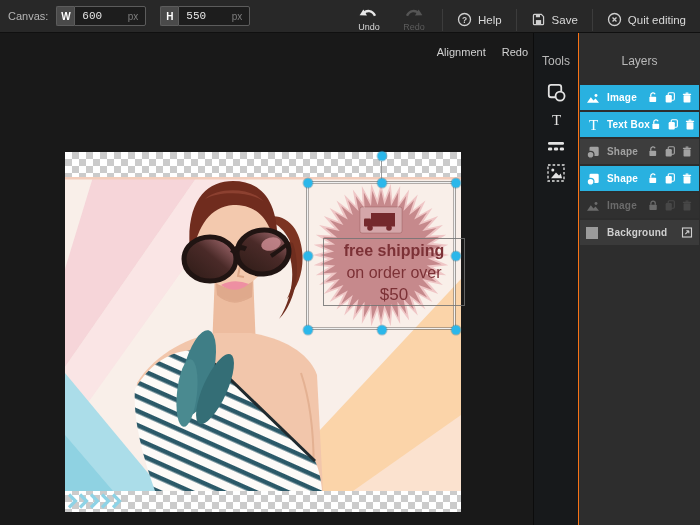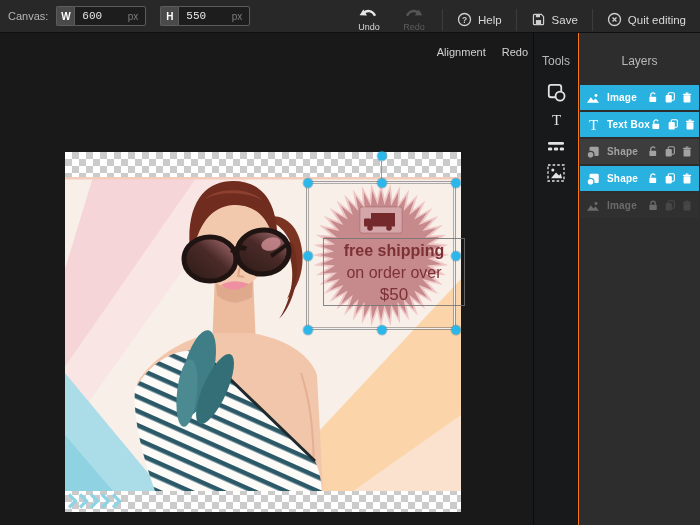--- a/index.html
+++ b/index.html
@@ -422,14 +422,28 @@
           </span>
           <span class="act dim">
             <svg width="12" height="13" viewBox="0 0 16 16" fill="currentColor">
               <rect x="3.4" y="5" width="9.2" height="9.5" rx="1"></rect>
               <rect x="2.4" y="2.9" width="11.2" height="1.7" rx=".8"></rect>
               <rect x="5.9" y="1.2" width="4.2" height="1.7" rx=".8"></rect>
             </svg>
           </span>
         </span>
       </div>
+      <div class="layer-row background">
+        <span class="layer-type-icon">
+          <div class="swatch"></div>
+        </span>
+        <span class="layer-name">Background</span>
+        <span class="layer-actions">
+          <span class="act">
+            <svg width="13" height="13" viewBox="0 0 16 16">
+              <rect x="2" y="2" width="12" height="12" fill="none" stroke="currentColor" stroke-width="1.5"></rect>
+              <path d="M5.8 10.2 L10.4 5.6 M10.4 5.6 h-3.4 M10.4 5.6 v3.4" fill="none" stroke="currentColor" stroke-width="1.5"></path>
+            </svg>
+          </span>
+        </span>
+      </div>
     </div>
 </div>
 
 </body></html>

